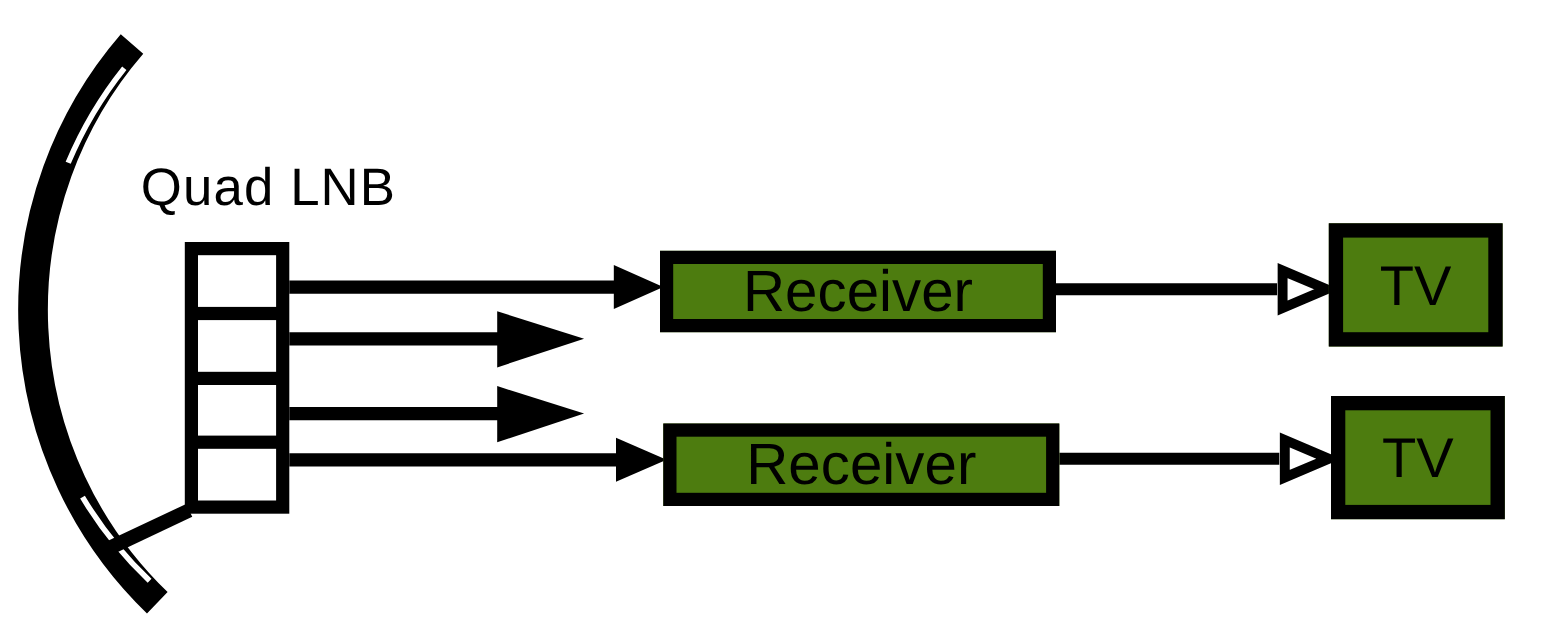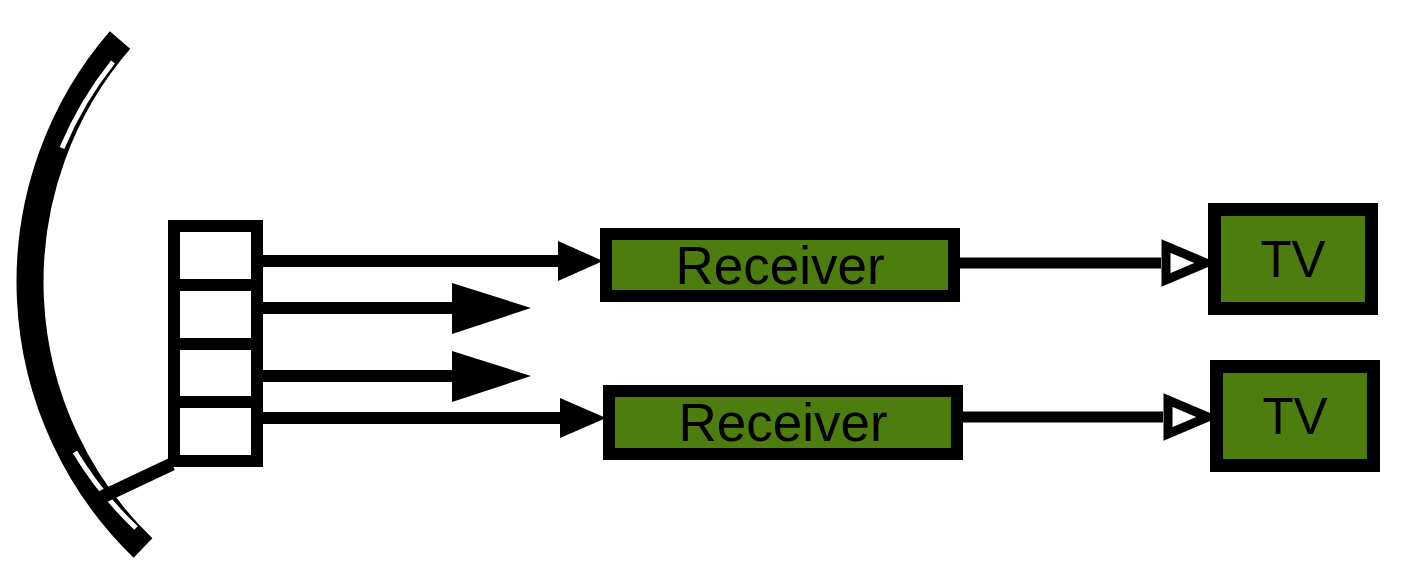--- a/index.html
+++ b/index.html
@@ -66,21 +66,21 @@
   .receiver-box {
     border: 12px solid #000000;
     width: 360px;
     height: 74px;
     font-size: 53px;
   }
   .receiver-1 { left: 600px; top: 228px; }
   .receiver-2 { left: 603px; top: 385px; height: 75px; }
   .tv-box {
     border: 13px solid #000000;
-    width: 170px;
+    width: 158px;
     height: 112px;
     font-size: 51px;
   }
   .tv-1 { left: 1208px; top: 203px; }
   .tv-2 { left: 1210px; top: 360px; }
 </style>
 </head>
 <body>
 
 <div class="stage">
@@ -105,20 +105,21 @@
     <line x1="263" y1="418" x2="564" y2="418" stroke="#000000" stroke-width="12"></line>
     <polygon points="560,398 560,438 606,418" fill="#000000"></polygon>
 
     <line x1="960" y1="263" x2="1161" y2="263" stroke="#000000" stroke-width="11"></line>
     <polygon points="1166,246 1166,280 1206,263" fill="#ffffff" stroke="#000000" stroke-width="9" stroke-linejoin="miter"></polygon>
 
     <line x1="963" y1="417" x2="1163" y2="417" stroke="#000000" stroke-width="11"></line>
     <polygon points="1168,400 1168,434 1208,417" fill="#ffffff" stroke="#000000" stroke-width="9" stroke-linejoin="miter"></polygon>
   </svg>
 
+  <div class="node-label lnb-caption">Quad LNB</div>
 
   <div class="lnb-box">
     <div class="lnb-port"></div>
     <div class="lnb-port"></div>
     <div class="lnb-port"></div>
     <div class="lnb-port"></div>
   </div>
 
   <div class="device-box receiver-box receiver-1">
     <span>Receiver</span>

